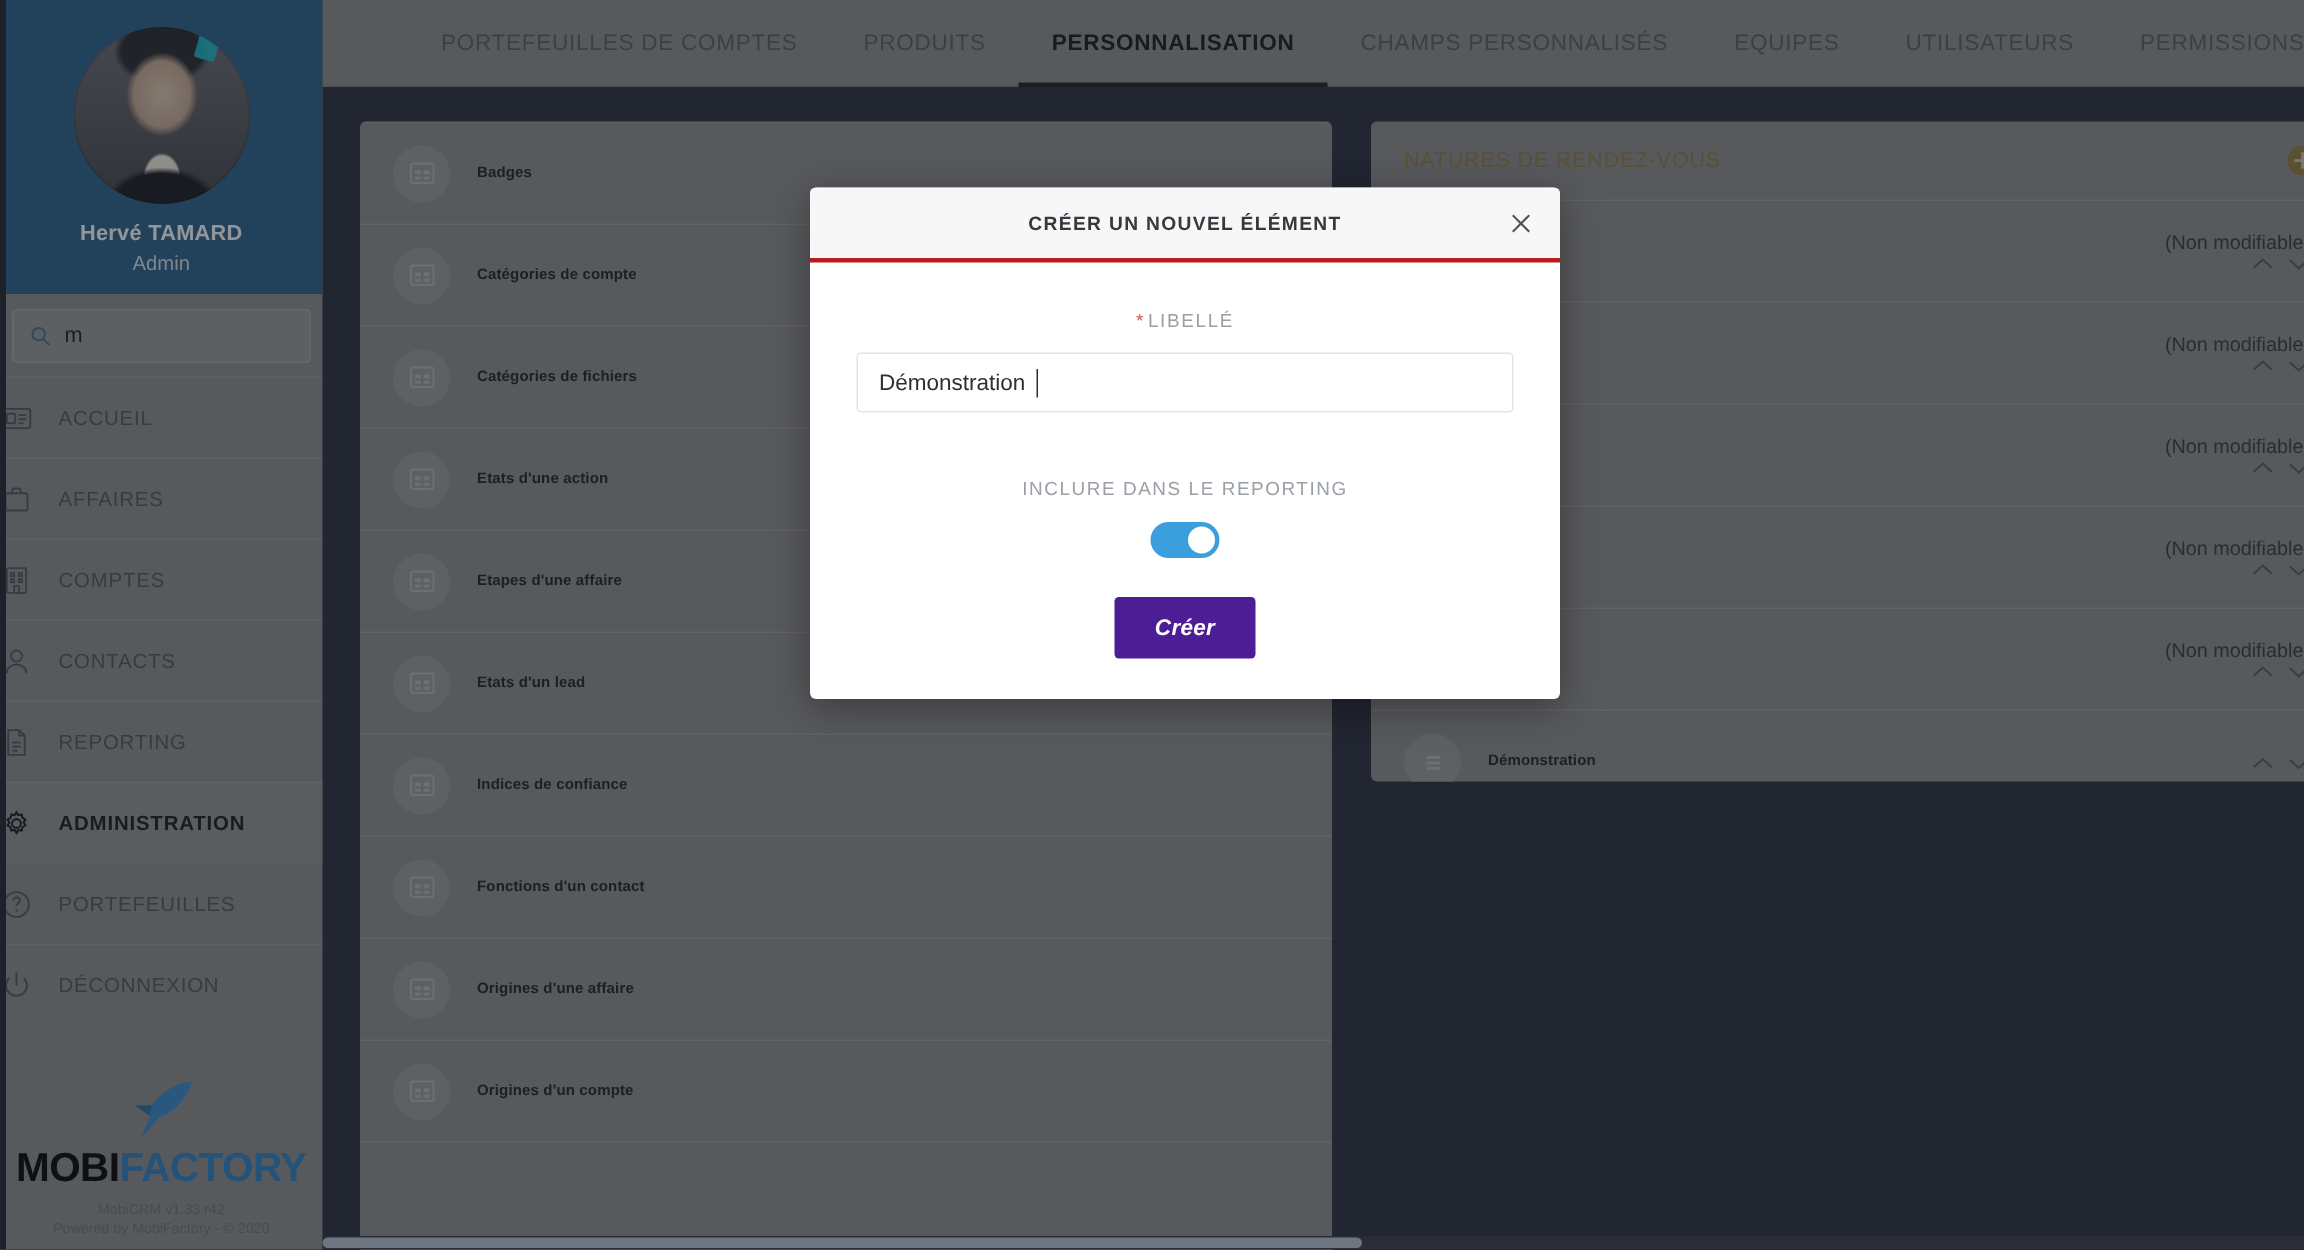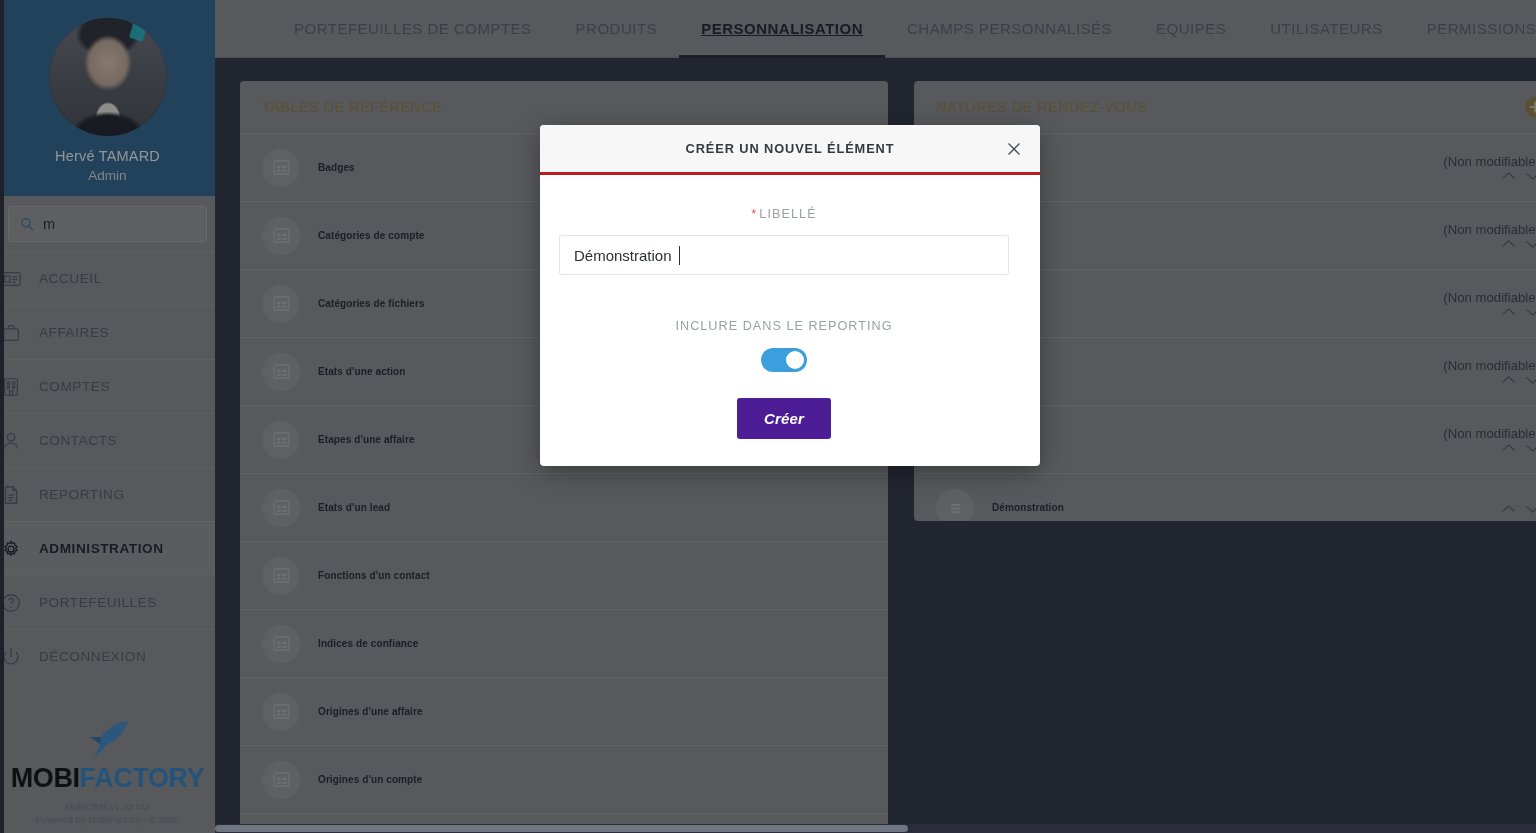--- a/index.html
+++ b/index.html
@@ -33,21 +33,21 @@
       radial-gradient(ellipse 38px 26px at 50% 14%, #2a2d33 0%, #2a2d33 70%, rgba(42,45,51,0) 85%),
       linear-gradient(180deg, #6b6f74 0%, #45484d 100%);
     position: relative; overflow: hidden;
     box-shadow: inset 0 0 0 1px rgba(0,0,0,.15);
   }
   .avatar::after {
     content: ""; position: absolute; right: 22px; top: 6px;
     width: 14px; height: 16px; background: #1fb8c4;
     transform: rotate(16deg); border-radius: 2px; opacity: .9;
   }
-  .sb-name { margin-top: 12px; font-size: 14.5px; font-weight: normal; color: #eef2f4; letter-spacing: .2px; }
+  .sb-name { margin-top: 12px; font-size: 14.5px; font-weight: bold; color: #eef2f4; letter-spacing: .2px; }
   .sb-role { margin-top: 4px; font-size: 13.5px; color: #cfd8de; }
 
   .sb-search-wrap { padding: 10px 8px 9px 8px; }
   .sb-search {
     display: flex; align-items: center; gap: 9px;
     height: 36px; border-radius: 3px;
     background: #949494; border: 1px solid #a5a5a5;
     padding: 0 11px;
   }
   .sb-search .mag { width: 14px; height: 14px; display: block; }
@@ -80,21 +80,21 @@
     height: 58px; background: #8a8a8a;
     display: flex; align-items: center; gap: 0;
     padding-left: 57px;
     border-bottom: 1px solid #7d7d7d;
   }
   .tab {
     position: relative; height: 58px; display: flex; align-items: center;
     padding: 0 22px; font-size: 15px; letter-spacing: .5px; color: #5a5e64;
     white-space: nowrap;
   }
-  .tab.active { color: #1c1f25; font-weight: bold; text-decoration: underline; }
+  .tab.active { color: #1c1f25; font-weight: bold; }
   .tab.active::after {
     content: ""; position: absolute; left: 0; right: 0; bottom: 0; height: 3px;
     background: #22252d;
   }
 
   .content { position: relative; height: 775px; padding: 23px 0 0 0; }
 
   .panel {
     position: absolute; top: 23px;
     background: #8a8a8a; border-radius: 4px;
@@ -137,21 +137,21 @@
   .modal-head {
     position: relative; height: 50px; background: #f7f7f8;
     border-bottom: 3px solid #b91c1c;
     display: flex; align-items: center; justify-content: center;
   }
   .modal-title { font-size: 12.8px; font-weight: bold; letter-spacing: .9px; color: #35393f; }
   .modal-close {
     position: absolute; right: 16px; top: 50%; transform: translateY(-50%);
     width: 20px; height: 20px; color: #4a4e55;
   }
-  .modal-body { padding: 32px 31px 27px 19px; }
+  .modal-body { padding: 32px 31px 27px 31px; }
   .field-label {
     text-align: center; font-size: 12.6px; letter-spacing: 1.1px; color: #9aa0a6;
     margin-bottom: 14px;
   }
   .field-label .req { color: #d9534f; margin-right: 2px; }
   .text-input {
     width: 100%; height: 40px; border: 1px solid #e2e4e7; border-radius: 3px;
     display: flex; align-items: center; padding: 0 14px;
     font-size: 15px; color: #2c3036; background: #fff;
   }
@@ -316,23 +316,20 @@
       <div class="tab active">PERSONNALISATION</div>
       <div class="tab">CHAMPS PERSONNALISÉS</div>
       <div class="tab">EQUIPES</div>
       <div class="tab">UTILISATEURS</div>
       <div class="tab">PERMISSIONS</div>
     </div>
 
     <div class="content">
 
       <div class="panel panel-left">
-        <div class="panel-head">
-          <span>TABLES DE RÉFÉRENCE</span>
-        </div>
 
         <div class="row">
           <span class="row-icon">
             <svg width="17" height="15" viewBox="0 0 17 15" fill="none" stroke="#b0b0b0" stroke-width="1.4">
               <rect x="1" y="1" width="15" height="13" rx="1.5"></rect>
               <rect x="3.6" y="5.6" width="4" height="2.6" fill="#b0b0b0" stroke="none"></rect>
               <rect x="9.4" y="5.6" width="4" height="2.6" fill="#b0b0b0" stroke="none"></rect>
               <rect x="3.6" y="9.7" width="4" height="2.1" fill="#b0b0b0" stroke="none"></rect>
               <rect x="9.4" y="9.7" width="4" height="2.1" fill="#b0b0b0" stroke="none"></rect>
             </svg>
@@ -408,34 +405,34 @@
         <div class="row">
           <span class="row-icon">
             <svg width="17" height="15" viewBox="0 0 17 15" fill="none" stroke="#b0b0b0" stroke-width="1.4">
               <rect x="1" y="1" width="15" height="13" rx="1.5"></rect>
               <rect x="3.6" y="5.6" width="4" height="2.6" fill="#b0b0b0" stroke="none"></rect>
               <rect x="9.4" y="5.6" width="4" height="2.6" fill="#b0b0b0" stroke="none"></rect>
               <rect x="3.6" y="9.7" width="4" height="2.1" fill="#b0b0b0" stroke="none"></rect>
               <rect x="9.4" y="9.7" width="4" height="2.1" fill="#b0b0b0" stroke="none"></rect>
             </svg>
           </span>
+          <span class="row-label">Indices de confiance</span>
+        </div>
+
+        <div class="row">
+          <span class="row-icon">
+            <svg width="17" height="15" viewBox="0 0 17 15" fill="none" stroke="#b0b0b0" stroke-width="1.4">
+              <rect x="1" y="1" width="15" height="13" rx="1.5"></rect>
+              <rect x="3.6" y="5.6" width="4" height="2.6" fill="#b0b0b0" stroke="none"></rect>
+              <rect x="9.4" y="5.6" width="4" height="2.6" fill="#b0b0b0" stroke="none"></rect>
+              <rect x="3.6" y="9.7" width="4" height="2.1" fill="#b0b0b0" stroke="none"></rect>
+              <rect x="9.4" y="9.7" width="4" height="2.1" fill="#b0b0b0" stroke="none"></rect>
+            </svg>
+          </span>
           <span class="row-label">Fonctions d'un contact</span>
-        </div>
-
-        <div class="row">
-          <span class="row-icon">
-            <svg width="17" height="15" viewBox="0 0 17 15" fill="none" stroke="#b0b0b0" stroke-width="1.4">
-              <rect x="1" y="1" width="15" height="13" rx="1.5"></rect>
-              <rect x="3.6" y="5.6" width="4" height="2.6" fill="#b0b0b0" stroke="none"></rect>
-              <rect x="9.4" y="5.6" width="4" height="2.6" fill="#b0b0b0" stroke="none"></rect>
-              <rect x="3.6" y="9.7" width="4" height="2.1" fill="#b0b0b0" stroke="none"></rect>
-              <rect x="9.4" y="9.7" width="4" height="2.1" fill="#b0b0b0" stroke="none"></rect>
-            </svg>
-          </span>
-          <span class="row-label">Indices de confiance</span>
         </div>
 
         <div class="row">
           <span class="row-icon">
             <svg width="17" height="15" viewBox="0 0 17 15" fill="none" stroke="#b0b0b0" stroke-width="1.4">
               <rect x="1" y="1" width="15" height="13" rx="1.5"></rect>
               <rect x="3.6" y="5.6" width="4" height="2.6" fill="#b0b0b0" stroke="none"></rect>
               <rect x="9.4" y="5.6" width="4" height="2.6" fill="#b0b0b0" stroke="none"></rect>
               <rect x="3.6" y="9.7" width="4" height="2.1" fill="#b0b0b0" stroke="none"></rect>
               <rect x="9.4" y="9.7" width="4" height="2.1" fill="#b0b0b0" stroke="none"></rect>

